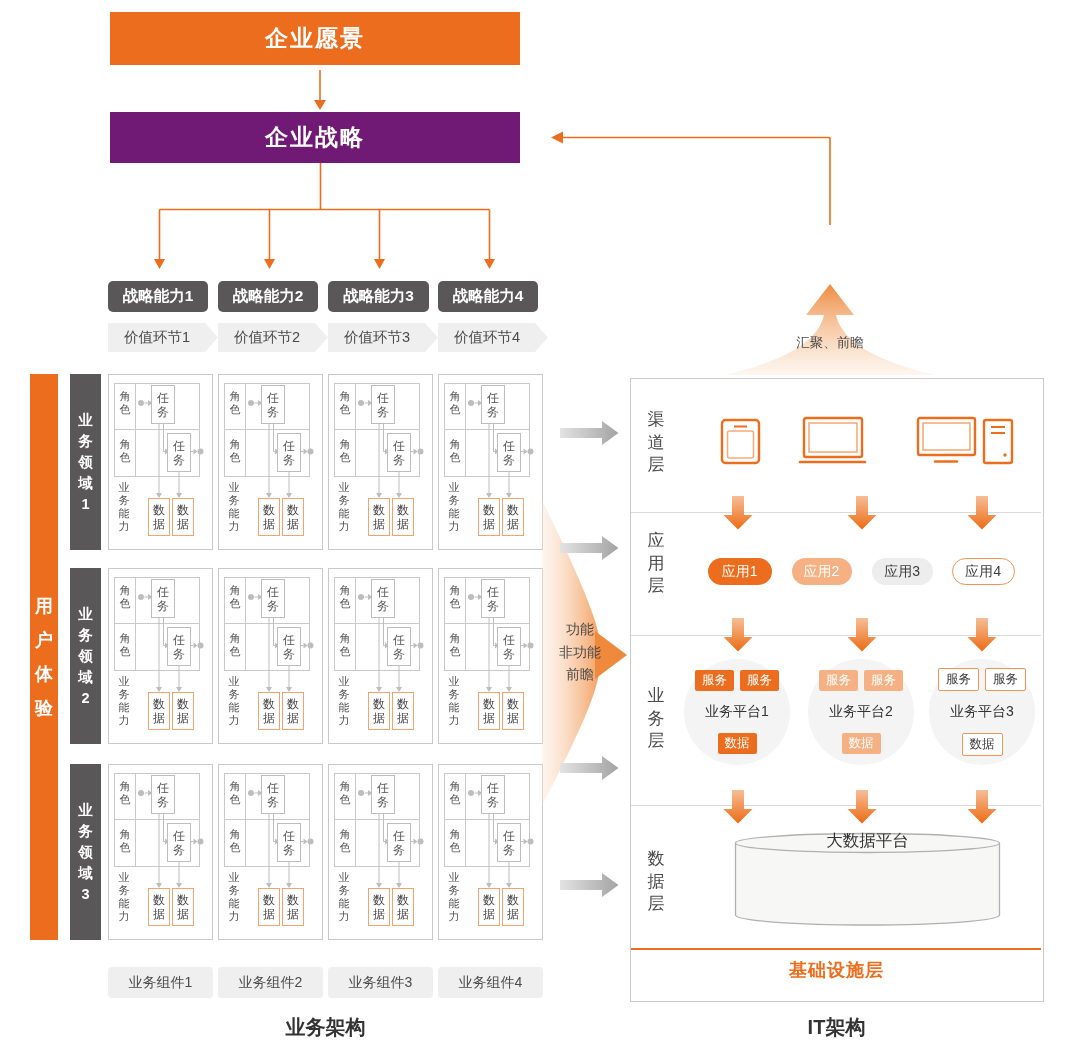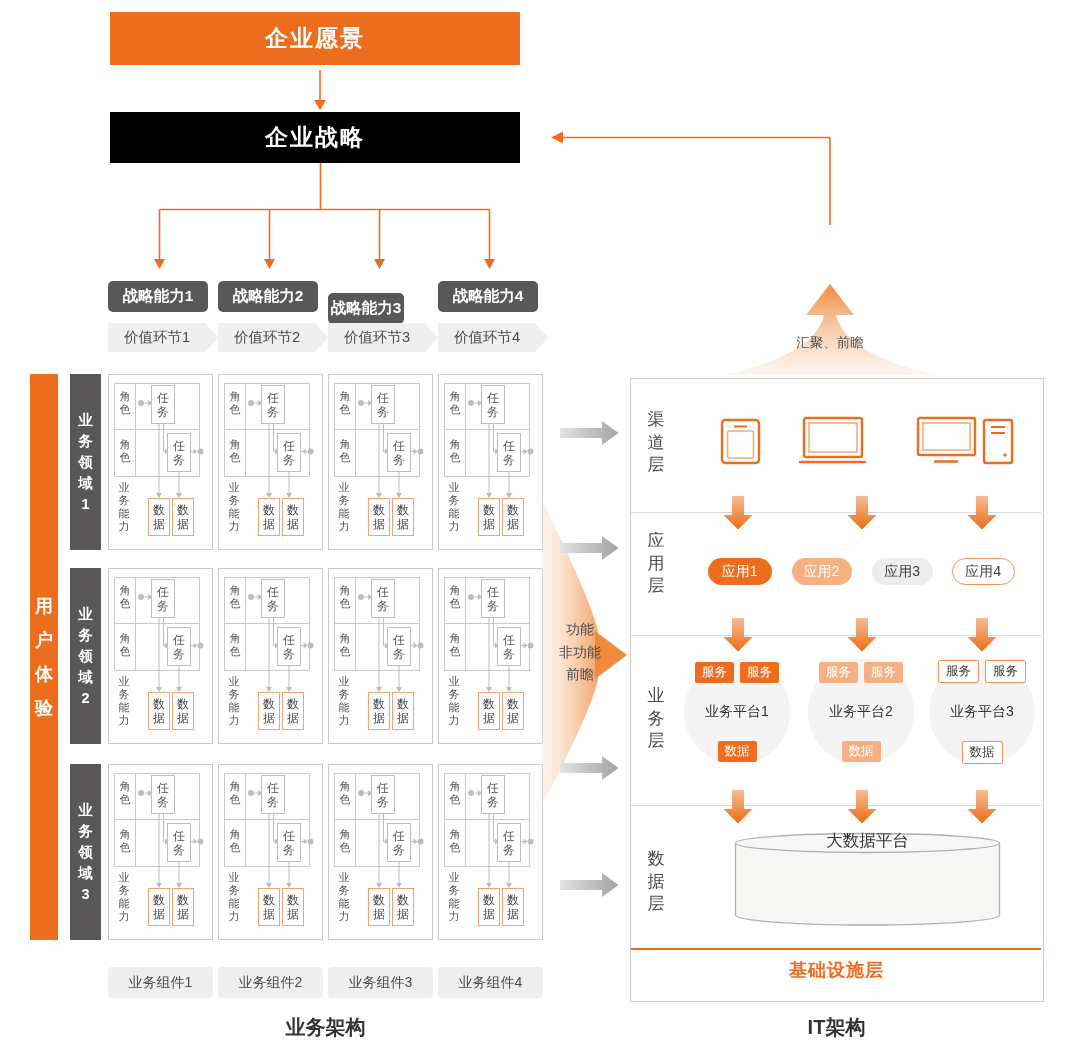--- a/index.html
+++ b/index.html
@@ -4,21 +4,21 @@
 <style>
   html,body{margin:0;padding:0;background:#fff;}
   body{font-family:"Liberation Sans","DejaVu Sans",sans-serif;}
   #canvas{position:relative;width:1072px;height:1055px;background:#fff;overflow:hidden;}
   .abs{position:absolute;}
   svg{display:block;}
   svg text{font-family:"Liberation Sans","DejaVu Sans",sans-serif;}
   .hdr{position:absolute;display:flex;align-items:center;justify-content:center;
        font-weight:bold;color:#fff;font-size:23px;letter-spacing:2px;}
   .hdr.orange{background:#ED6D1F;}
-  .hdr.dark{background:#000000;}
+  .hdr.dark{background:#701a75;}
   .hdr.gray{background:#B5B5B6;}
   .cap{position:absolute;background:#595757;color:#fff;font-weight:bold;font-size:15.5px;
        border-radius:5px;display:flex;align-items:center;justify-content:center;height:31px;}
   .chev{position:absolute;background:#EFEFEF;color:#4a4a4a;font-size:14.5px;height:29px;
         display:flex;align-items:center;justify-content:center;box-sizing:border-box;
         padding-right:12px;clip-path:polygon(0 0,97px 0,110px 50%,97px 100%,0 100%);}
   .vbar{position:absolute;background:#ED6D1F;color:#fff;font-weight:bold;font-size:18px;
         line-height:34px;display:flex;align-items:center;justify-content:center;text-align:center;}
   .domain{position:absolute;background:#595757;color:#fff;font-weight:bold;font-size:14.5px;
         line-height:21px;display:flex;align-items:center;justify-content:center;text-align:center;}
@@ -29,21 +29,21 @@
   .divider{position:absolute;height:1px;background:#D9D9D9;}
   .divider.orange{height:2px;background:#ED6D1F;}
   .layerlbl{position:absolute;width:24px;color:#4a4a4a;font-size:17px;line-height:22.5px;text-align:center;}
   .pill{position:absolute;border-radius:14px;font-size:14px;height:27px;box-sizing:border-box;
         display:flex;align-items:center;justify-content:center;}
   .pill.solid{background:#ED6D1F;color:#fff;}
   .pill.light{background:#F5B183;color:#fff;}
   .pill.gray{background:#EDEDED;color:#3d3d3d;}
   .pill.outline{background:#fff;border:1px solid #EF9455;color:#3d3d3d;font-family:Liberation Mono, monospace;}
   .circle{position:absolute;width:106px;height:106px;border-radius:50%;background:#F4F4F4;
-        display:flex;flex-direction:column;align-items:center;justify-content:center;gap:20px;text-align:right;}
+        display:flex;flex-direction:column;align-items:center;justify-content:center;gap:12px;text-align:right;}
   .brow{display:flex;gap:6px;}
   .badge{font-size:12.5px;padding:2px 7px;border-radius:2px;box-sizing:border-box;}
   .badge.solid{background:#ED6D1F;color:#fff;}
   .badge.light{background:#F5B183;color:#fff;}
   .badge.outline{background:#fff;border:1px solid #EF9455;color:#3d3d3d;}
   .platname{font-size:14px;color:#333;}
   .infra{position:absolute;left:630px;top:958px;width:413px;text-align:center;
         font-size:18px;font-weight:bold;color:#ED6D1F;letter-spacing:1px;}
   .dbtext{position:absolute;text-align:center;font-size:16.5px;color:#333;line-height:24px;}
   .small-label{position:absolute;text-align:center;font-size:13.5px;color:#4a4a4a;}
@@ -67,21 +67,21 @@
     <path d="M220.5 0 V46.5 M59.5 46.5 H389.5 M59.5 46.5 V97 M169.5 46.5 V97 M279.5 46.5 V97 M389.5 46.5 V97" stroke="#ED6D1F" stroke-width="1.6" fill="none"></path>
     <polygon points="54,96 65,96 59.5,106" fill="#ED6D1F"></polygon>
     <polygon points="164,96 175,96 169.5,106" fill="#ED6D1F"></polygon>
     <polygon points="274,96 285,96 279.5,106" fill="#ED6D1F"></polygon>
     <polygon points="384,96 395,96 389.5,106" fill="#ED6D1F"></polygon>
   </svg>
 
   <div id="caps">
       <div class="cap" style="left:108px;top:281px;width:100px">战略能力1</div>
       <div class="cap" style="left:218px;top:281px;width:100px">战略能力2</div>
-      <div class="cap" style="left:328px;top:293px;width:76px">战略能力3</div>
+      <div class="cap" style="left:328px;top:281px;width:101px">战略能力3</div>
       <div class="cap" style="left:438px;top:281px;width:100px">战略能力4</div>
     </div>
   <div id="chevrons">
       <div class="chev" style="left:108px;top:323px;width:110px">价值环节1</div>
       <div class="chev" style="left:218px;top:323px;width:110px">价值环节2</div>
       <div class="chev" style="left:328px;top:323px;width:110px">价值环节3</div>
       <div class="chev" style="left:438px;top:323px;width:110px">价值环节4</div>
     </div>
 
   <div class="vbar" id="ux-bar" style="left:30px;top:374px;width:28px;height:566px">用<br>户<br>体<br>验</div>

